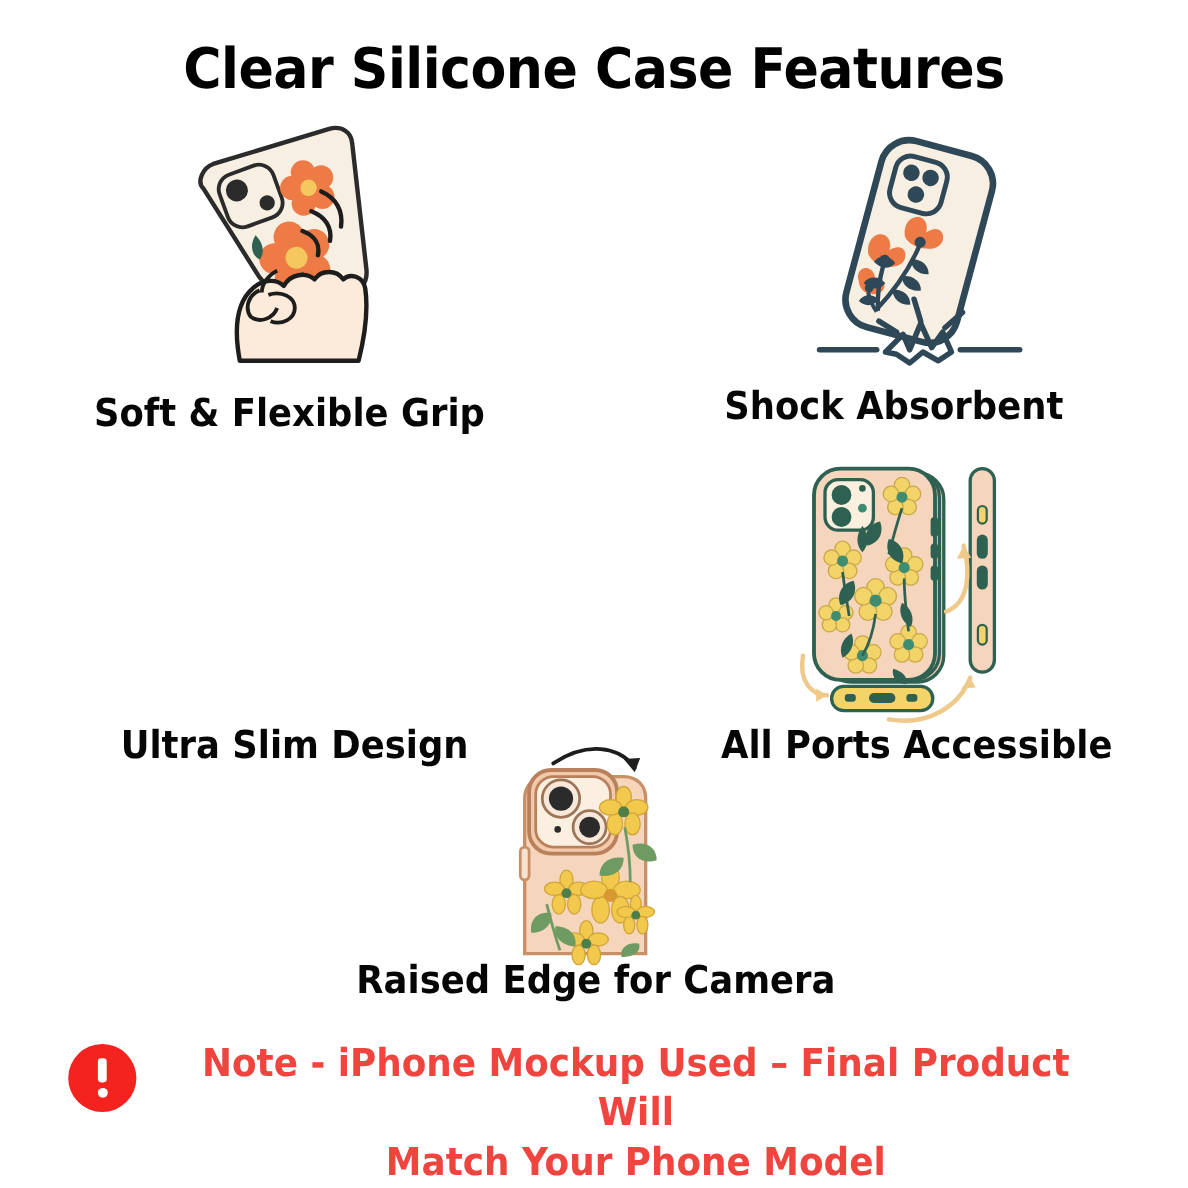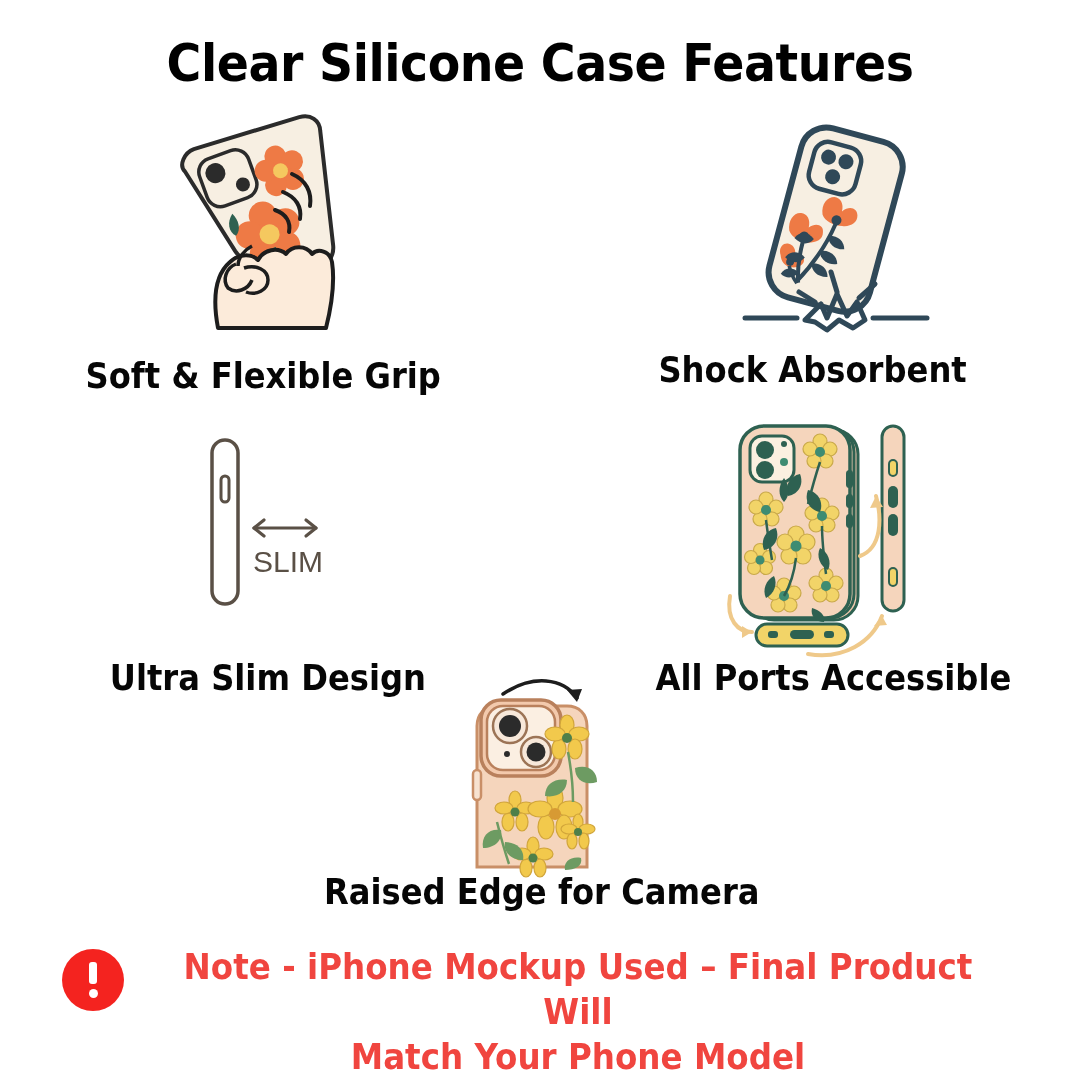--- a/index.html
+++ b/index.html
@@ -216,34 +216,20 @@
       <line x1="138" y1="196" x2="192" y2="196" stroke="#2F4858" stroke-width="5" stroke-linecap="round"></line>
 
       <path d="M70 198 L86 182 L92 196 L102 172 L112 194 L122 180 L130 198
                L118 206 L104 198 L92 208 L80 200 Z" fill="none" stroke="#2F4858" stroke-width="5" stroke-linejoin="round"></path>
       <line x1="102" y1="170" x2="96" y2="150" stroke="#2F4858" stroke-width="5" stroke-linecap="round"></line>
       <line x1="124" y1="176" x2="140" y2="162" stroke="#2F4858" stroke-width="5" stroke-linecap="round"></line>
       <line x1="80" y1="180" x2="64" y2="170" stroke="#2F4858" stroke-width="5" stroke-linecap="round"></line>
     </svg>
   </div>
 
-  <div class="illu illu-slim">
-    <svg width="160" height="180" viewBox="0 0 160 180">
-
-      <rect x="22" y="8" width="26" height="164" rx="13" fill="#ffffff" stroke="#5A5046" stroke-width="3.5"></rect>
-
-      <rect x="31" y="44" width="8" height="26" rx="4" fill="#ffffff" stroke="#5A5046" stroke-width="3"></rect>
-
-      <line x1="64" y1="96" x2="126" y2="96" stroke="#5A5046" stroke-width="3.2" stroke-linecap="round"></line>
-      <polyline points="74,88 64,96 74,104" fill="none" stroke="#5A5046" stroke-width="3.2" stroke-linecap="round" stroke-linejoin="round"></polyline>
-      <polyline points="116,88 126,96 116,104" fill="none" stroke="#5A5046" stroke-width="3.2" stroke-linecap="round" stroke-linejoin="round"></polyline>
-
-      <text x="63" y="140" font-family="'Liberation Sans', sans-serif" font-size="30" fill="#5A5046">SLIM</text>
-    </svg>
-  </div>
 
   <div class="illu illu-ports">
     <svg width="215" height="240" viewBox="0 0 215 240">
 
       <rect x="28" y="12" width="108" height="190" rx="24" fill="#F0C9AE" stroke="#2E6151" stroke-width="3"></rect>
       <rect x="24" y="10" width="108" height="190" rx="24" fill="#F3CFB4" stroke="#2E6151" stroke-width="3"></rect>
 
       <rect x="18" y="8" width="110" height="192" rx="24" fill="#F5D5BC" stroke="#2E6151" stroke-width="3.5"></rect>
 
       <rect x="124" y="52" width="7" height="18" rx="3.5" fill="#2E6151"></rect>

